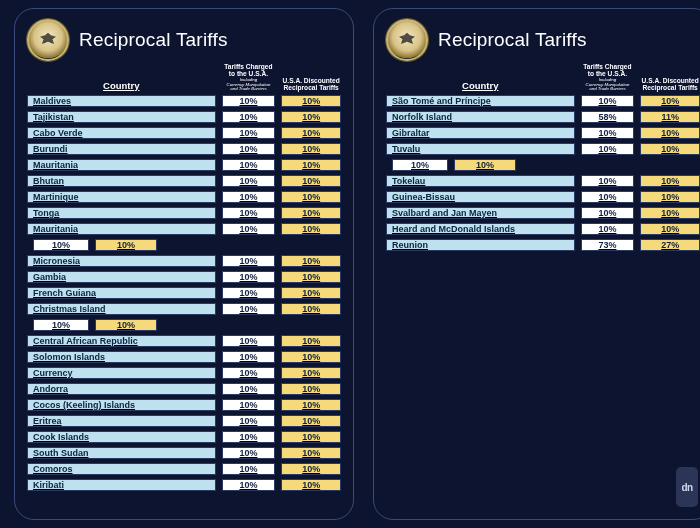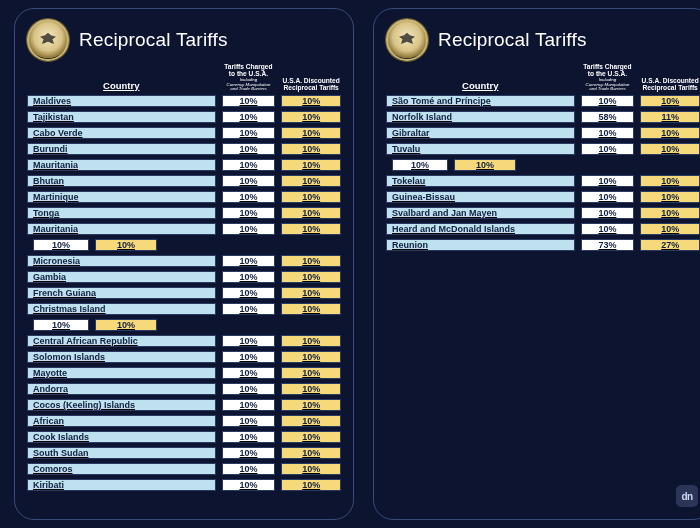--- a/index.html
+++ b/index.html
@@ -144,21 +144,21 @@
     align-items: center;
     justify-content: center;
     border: 1px solid #2a3a63;
     box-sizing: border-box;
   }
   .watermark {
     position: absolute;
     right: 14px;
     bottom: 12px;
     width: 22px;
-    height: 22px;
+    height: 40px;
     border-radius: 5px;
     background: #2b3557;
     color: #cfd7ee;
     font-size: 10px;
     font-weight: bold;
     display: flex;
     align-items: center;
     justify-content: center;
     letter-spacing: -.5px;
   }
@@ -265,36 +265,36 @@
           <div class="cell-country">Central African Republic</div>
           <div class="cell-mid">10%</div>
           <div class="cell-right">10%</div>
         </div>
         <div class="row">
           <div class="cell-country">Solomon Islands</div>
           <div class="cell-mid">10%</div>
           <div class="cell-right">10%</div>
         </div>
         <div class="row">
-          <div class="cell-country">Mayotte</div>
+          <div class="cell-country">Currency</div>
           <div class="cell-mid">10%</div>
           <div class="cell-right">10%</div>
         </div>
         <div class="row">
           <div class="cell-country">Andorra</div>
           <div class="cell-mid">10%</div>
           <div class="cell-right">10%</div>
         </div>
         <div class="row">
           <div class="cell-country">Cocos (Keeling) Islands</div>
           <div class="cell-mid">10%</div>
           <div class="cell-right">10%</div>
         </div>
         <div class="row">
-          <div class="cell-country">African</div>
+          <div class="cell-country">Eritrea</div>
           <div class="cell-mid">10%</div>
           <div class="cell-right">10%</div>
         </div>
         <div class="row">
           <div class="cell-country">Cook Islands</div>
           <div class="cell-mid">10%</div>
           <div class="cell-right">10%</div>
         </div>
         <div class="row">
           <div class="cell-country">South Sudan</div>

